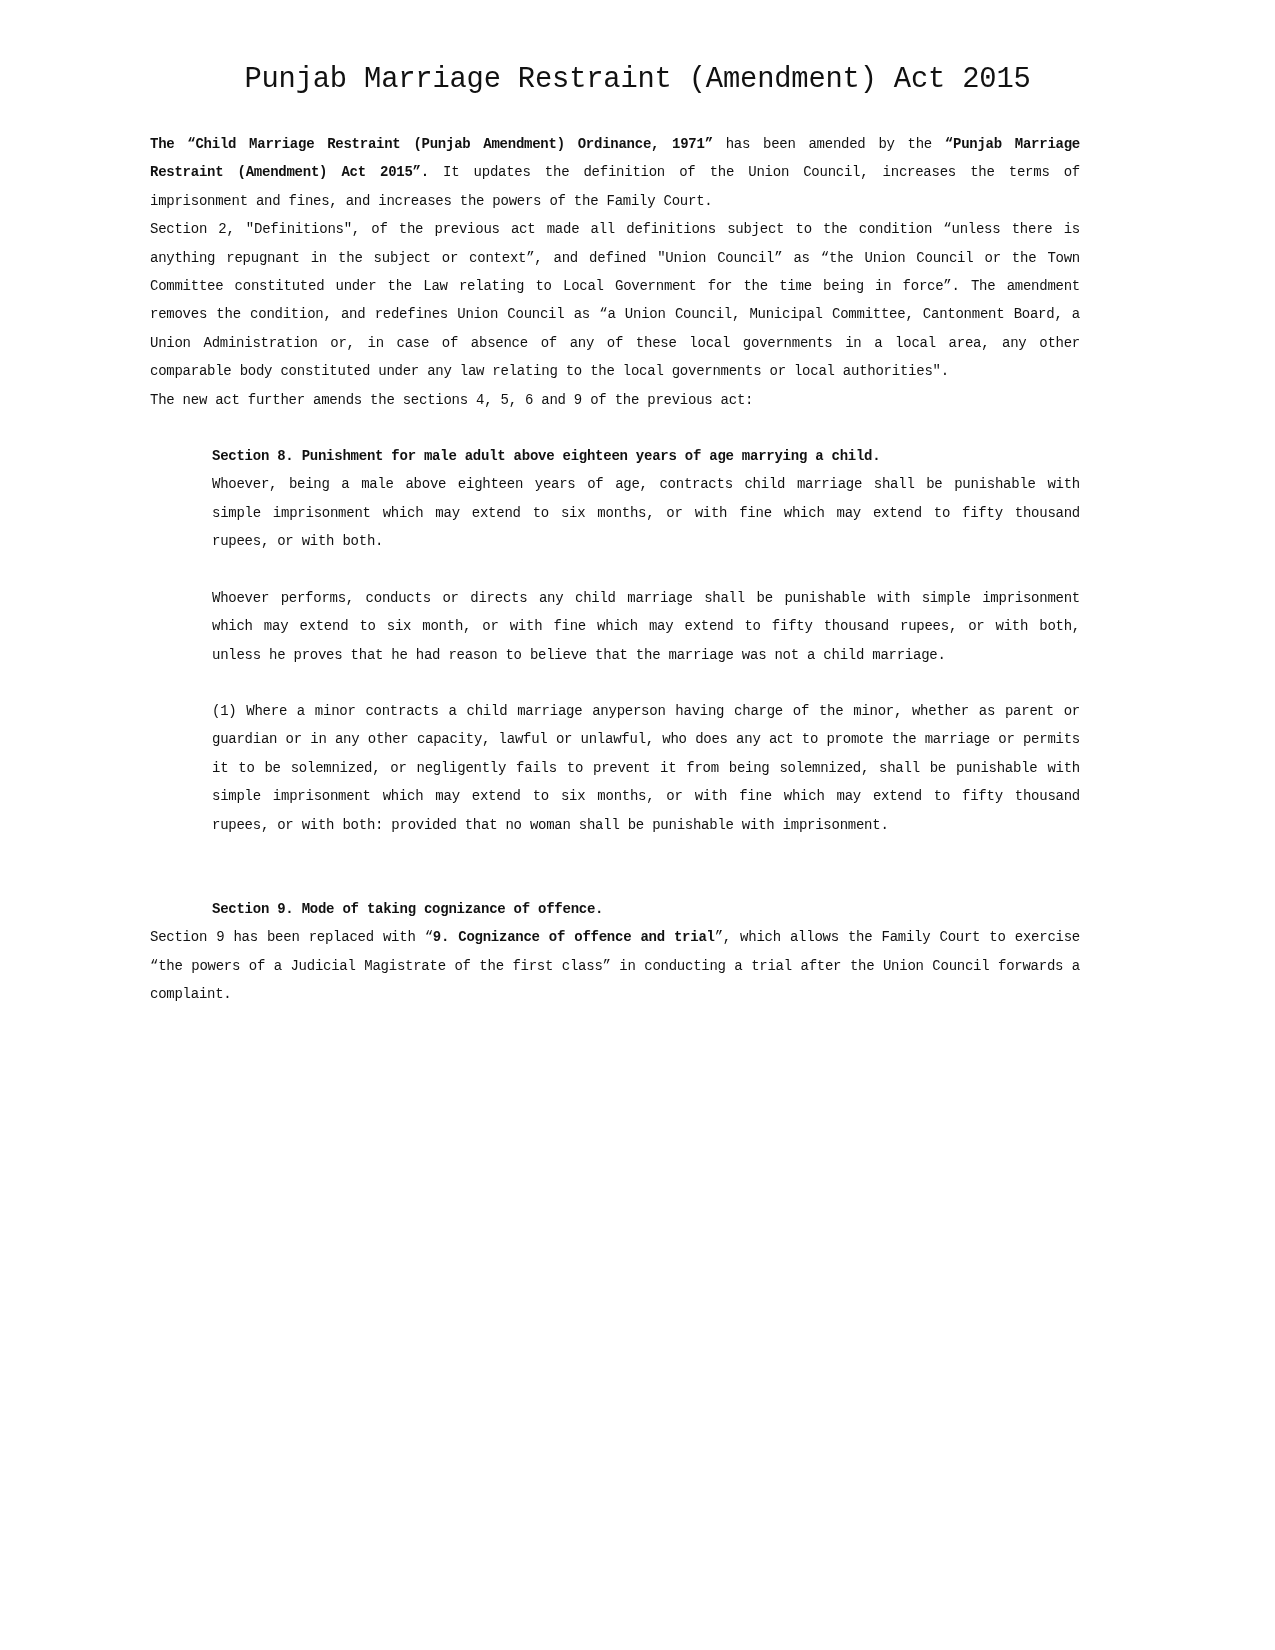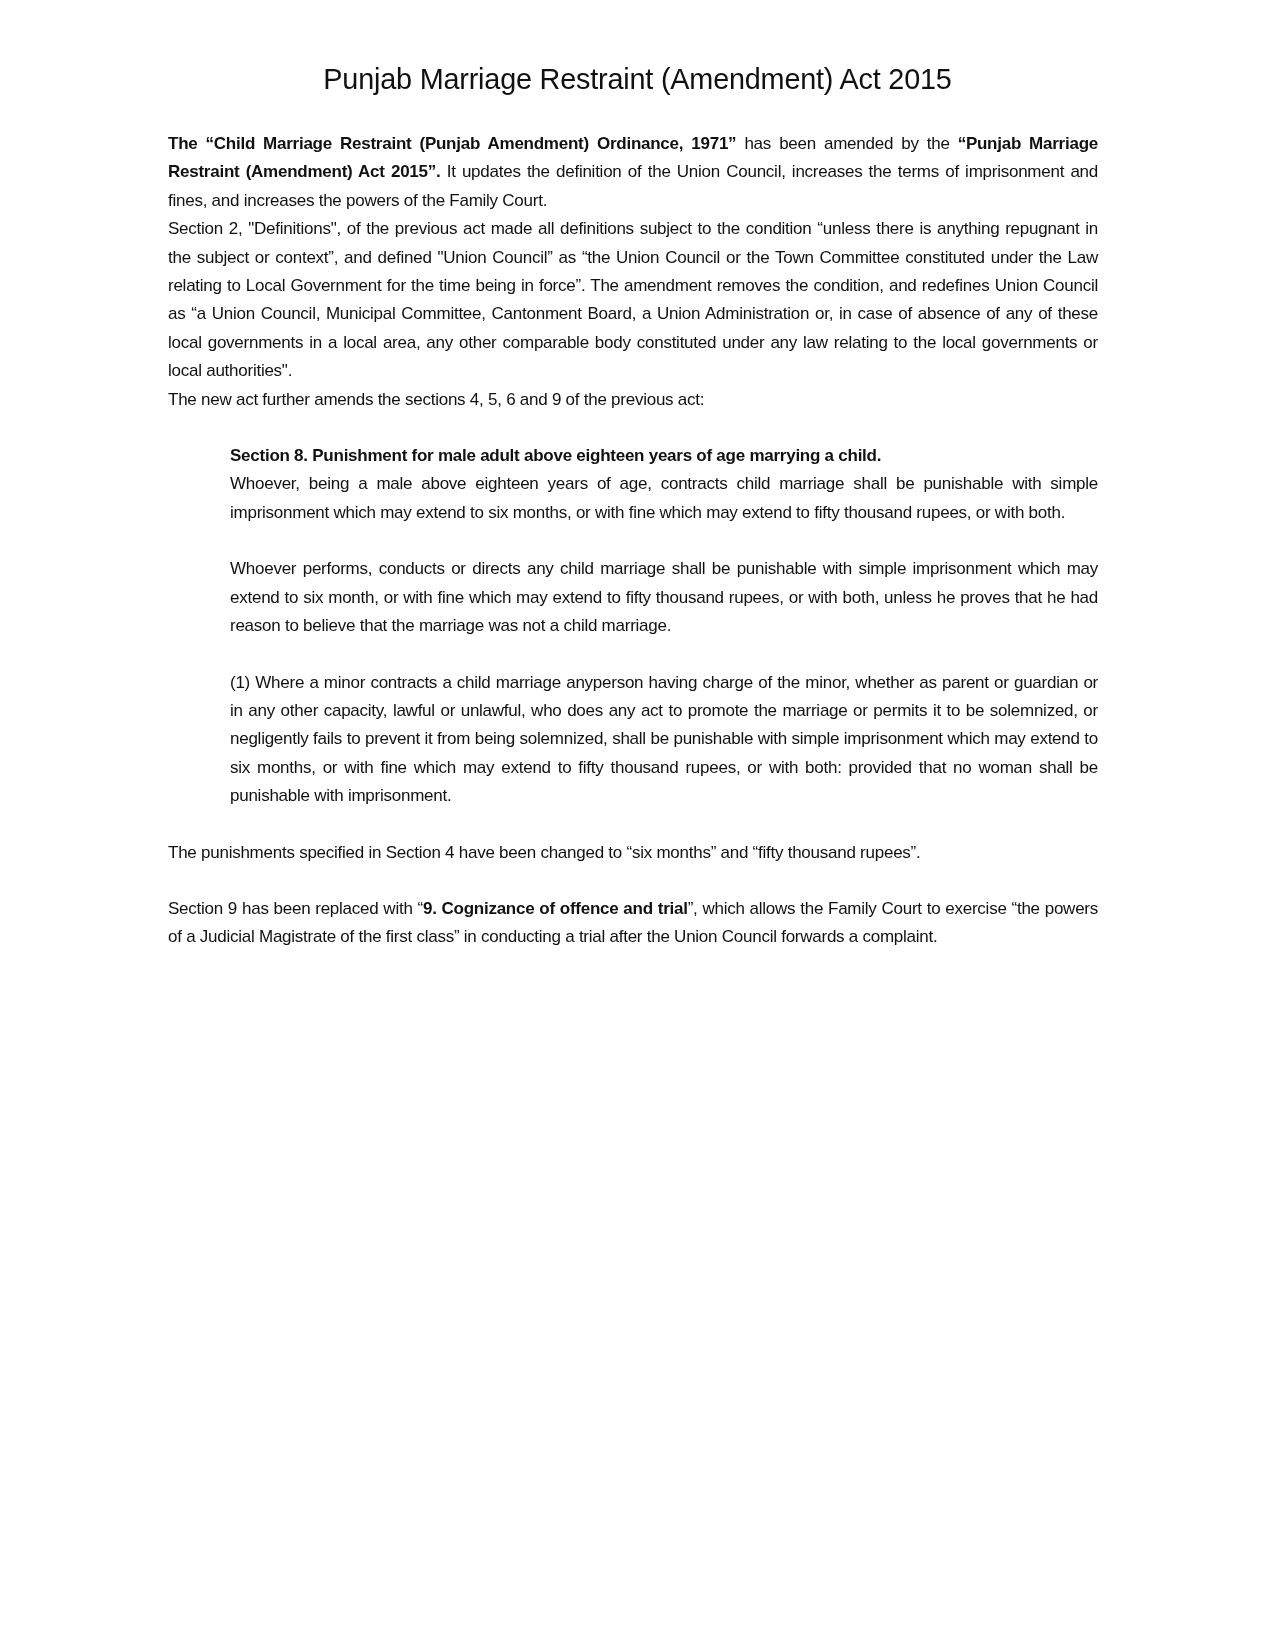--- a/index.html
+++ b/index.html
@@ -1,28 +1,28 @@
 <!DOCTYPE html>
 <html><head>
 <meta charset="utf-8">
 <style>
   html, body { margin: 0; padding: 0; background: #ffffff; }
   body { width: 1275px; height: 1650px; position: relative; overflow: hidden; }
   .page {
     position: absolute; left: 0; top: 0; width: 1275px; height: 1330px;
-    font-family: Liberation Sans, sans-serif; color: #111111;
+    font-family: Liberation Mono, monospace; color: #111111;
   }
   .title {
     position: absolute; left: 0; width: 1275px; top: 62px;
     text-align: center; font-size: 30px; letter-spacing: -0.2px;
     transform: scaleX(0.96);
   }
   .body {
-    position: absolute; left: 168px; top: 130px; width: 930px;
-    font-size: 17px; line-height: 28.4px; text-align: justify;
+    position: absolute; left: 150px; top: 130px; width: 930px;
+    font-size: 14px; line-height: 28.4px; text-align: justify;
     letter-spacing: -0.25px;
   }
   .body p { margin: 0; }
   .gap { height: 28px; }
   .indent { margin-left: 62px !important; }
   .sec-head { font-weight: bold; }
   b { font-weight: bold; }
 </style>
 </head>
 <body>
@@ -45,20 +45,20 @@
     <div class="gap"></div>
 
     <p class="indent">Whoever performs, conducts or directs any child marriage shall be punishable with simple imprisonment which may extend to six month, or with fine which may extend to fifty thousand rupees, or with both, unless he proves that he had reason to believe that the marriage was not a child marriage.</p>
 
     <div class="gap"></div>
 
     <p class="indent">(1) Where a minor contracts a child marriage anyperson having charge of the minor, whether as parent or guardian or in any other capacity, lawful or unlawful, who does any act to promote the marriage or permits it to be solemnized, or negligently fails to prevent it from being solemnized, shall be punishable with simple imprisonment which may extend to six months, or with fine which may extend to fifty thousand rupees, or with both: provided that no woman shall be punishable with imprisonment.</p>
 
     <div class="gap"></div>
 
-    <p>The punishments specified in Section 4 have been changed to “six months” and “fifty thousand rupees”.</p>
 
     <div class="gap"></div>
 
+    <p class="indent sec-head">Section 9. Mode of taking cognizance of offence.</p>
 
     <p><span>Section 9 has been replaced with “</span><b>9. Cognizance of offence and trial</b><span>”, which allows the Family Court to exercise “the powers of a Judicial Magistrate of the first class” in conducting a trial after the Union Council forwards a complaint.</span></p>
   </div>
 </div>
 
 </body></html>

